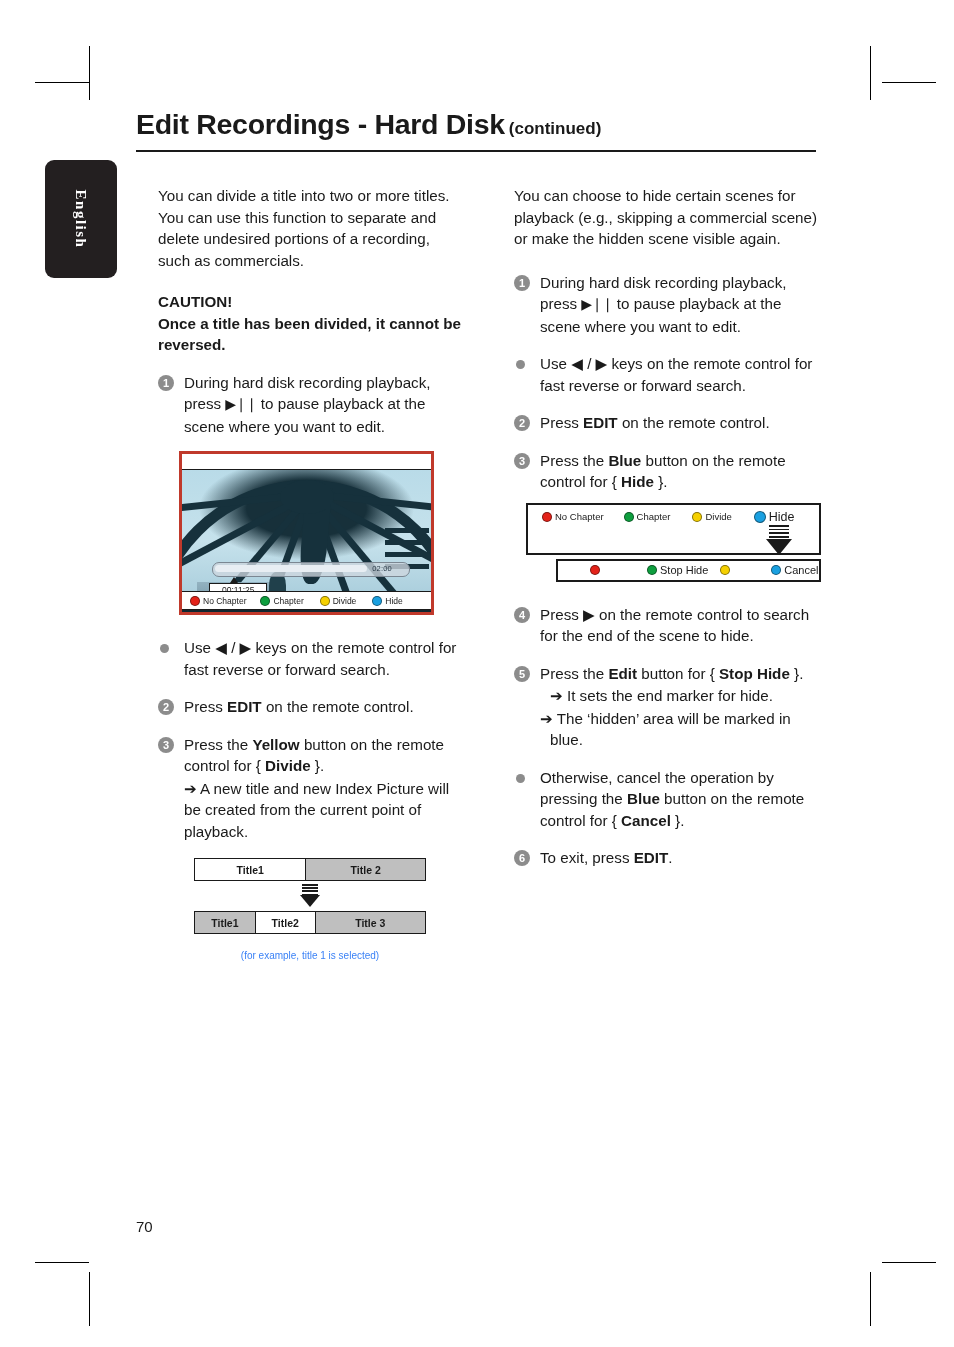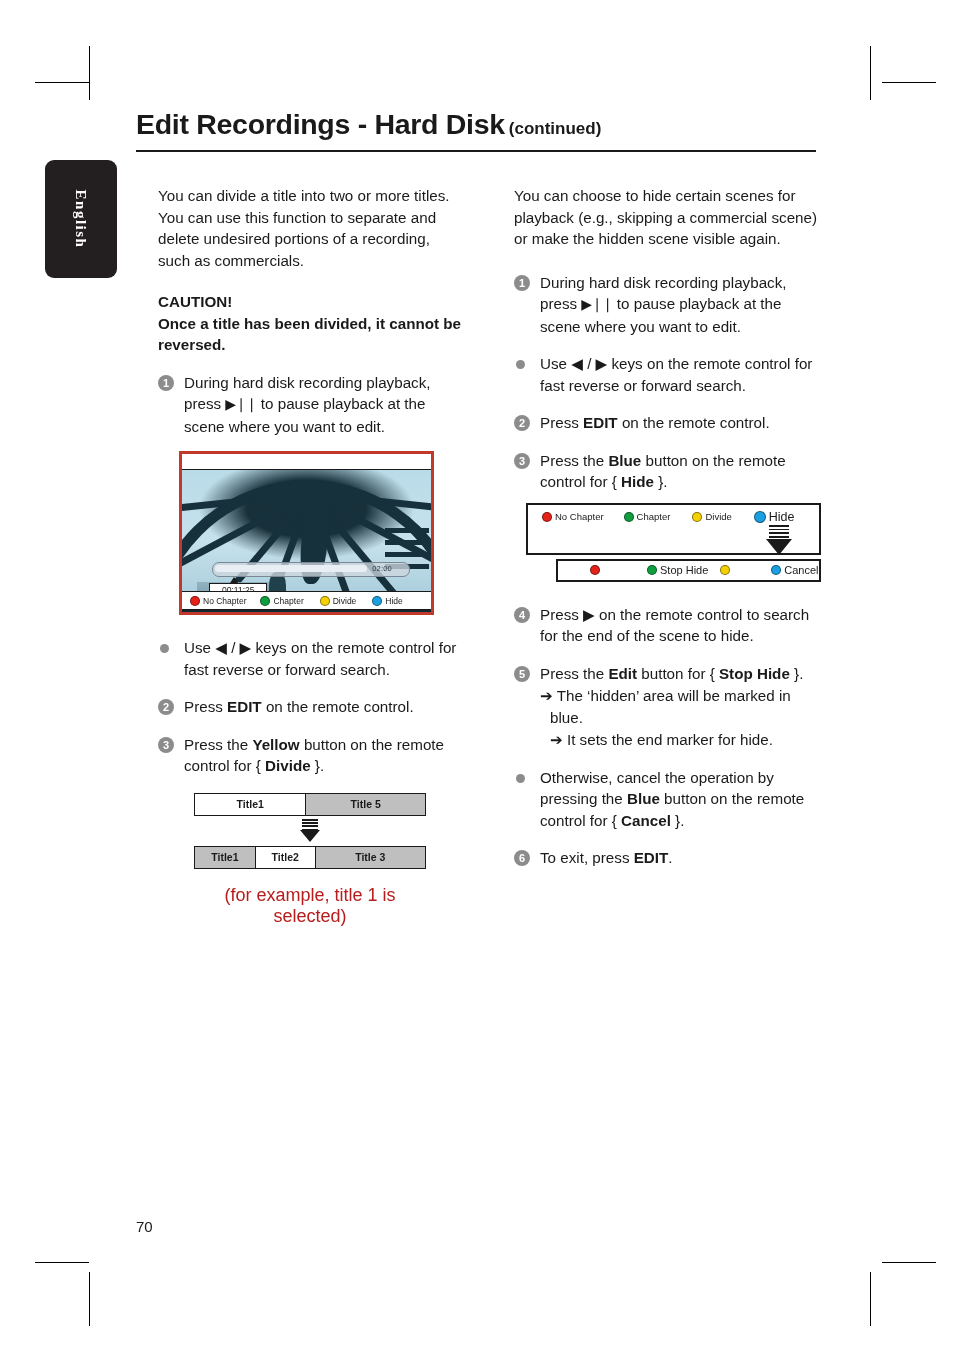--- a/index.html
+++ b/index.html
@@ -327,23 +327,23 @@
   .thick-arrow .head {
     position: absolute; left: 50%; top: 11px;
     transform: translateX(-50%);
     width: 0; height: 0;
     border-left: 10px solid transparent;
     border-right: 10px solid transparent;
     border-top: 12px solid #1a1a1a;
   }
   .fig-caption {
     text-align: center;
-    font-size: 18px;
+    font-size: 10px;
     margin-top: 16px;
-    color: #b91c1c;
+    color: #3b82f6;
   }
 
   
   .osd-menu {
     border: 2.2px solid #1a1a1a;
     background: #ffffff;
     box-sizing: border-box;
     position: relative;
   }
   .osd-menu.m1 {
@@ -485,26 +485,27 @@
   </div>
 
   <div class="step">
     <span class="num">2</span>
     <span>Press </span><b>EDIT</b><span> on the remote control.</span>
   </div>
 
   <div class="step">
     <span class="num">3</span>
     <span>Press the </span><b>Yellow</b><span> button on the remote control for { </span><b>Divide</b><span> }.</span>
+    <span class="sub">➔ A new title and new Index Picture will be created from the current point of playback.</span>
   </div>
 
   <div class="div-diagram">
     <div class="bar-row">
       <div class="bar-cell white" style="width:48%">Title1</div>
-      <div class="bar-cell grey sep" style="width:52%">Title 5</div>
+      <div class="bar-cell grey sep" style="width:52%">Title 2</div>
     </div>
     <div class="thick-arrow">
       <div class="stack"></div>
         <div class="head"></div>
     </div>
     <div class="bar-row">
       <div class="bar-cell grey" style="width:26%">Title1</div>
       <div class="bar-cell white sep" style="width:26%">Title2</div>
       <div class="bar-cell grey sep" style="width:48%">Title 3</div>
     </div>
@@ -583,22 +584,22 @@
   </div>
 
   <div class="step" style="margin-top:22px;">
     <span class="num">4</span>
     <span>Press </span><span>▶</span><span> on the remote control to search for the end of the scene to hide.</span>
   </div>
 
   <div class="step">
     <span class="num">5</span>
     <span>Press the </span><b>Edit</b><span> button for { </span><b>Stop Hide</b><span> }.</span>
+    <span class="sub" style="padding-left:10px;">➔ It sets the end marker for hide.</span>
     <span class="sub" style="padding-left:10px;text-indent:-10px;">➔ The ‘hidden’ area will be marked in blue.</span>
-    <span class="sub" style="padding-left:10px;">➔ It sets the end marker for hide.</span>
   </div>
 
   <div class="step">
     <span class="dot"></span>
     <span>Otherwise, cancel the operation by pressing the </span><b>Blue</b><span> button on the remote control for { </span><b>Cancel</b><span> }.</span>
   </div>
 
   <div class="step">
     <span class="num">6</span>
     <span>To exit, press </span><b>EDIT</b><span>.</span>

